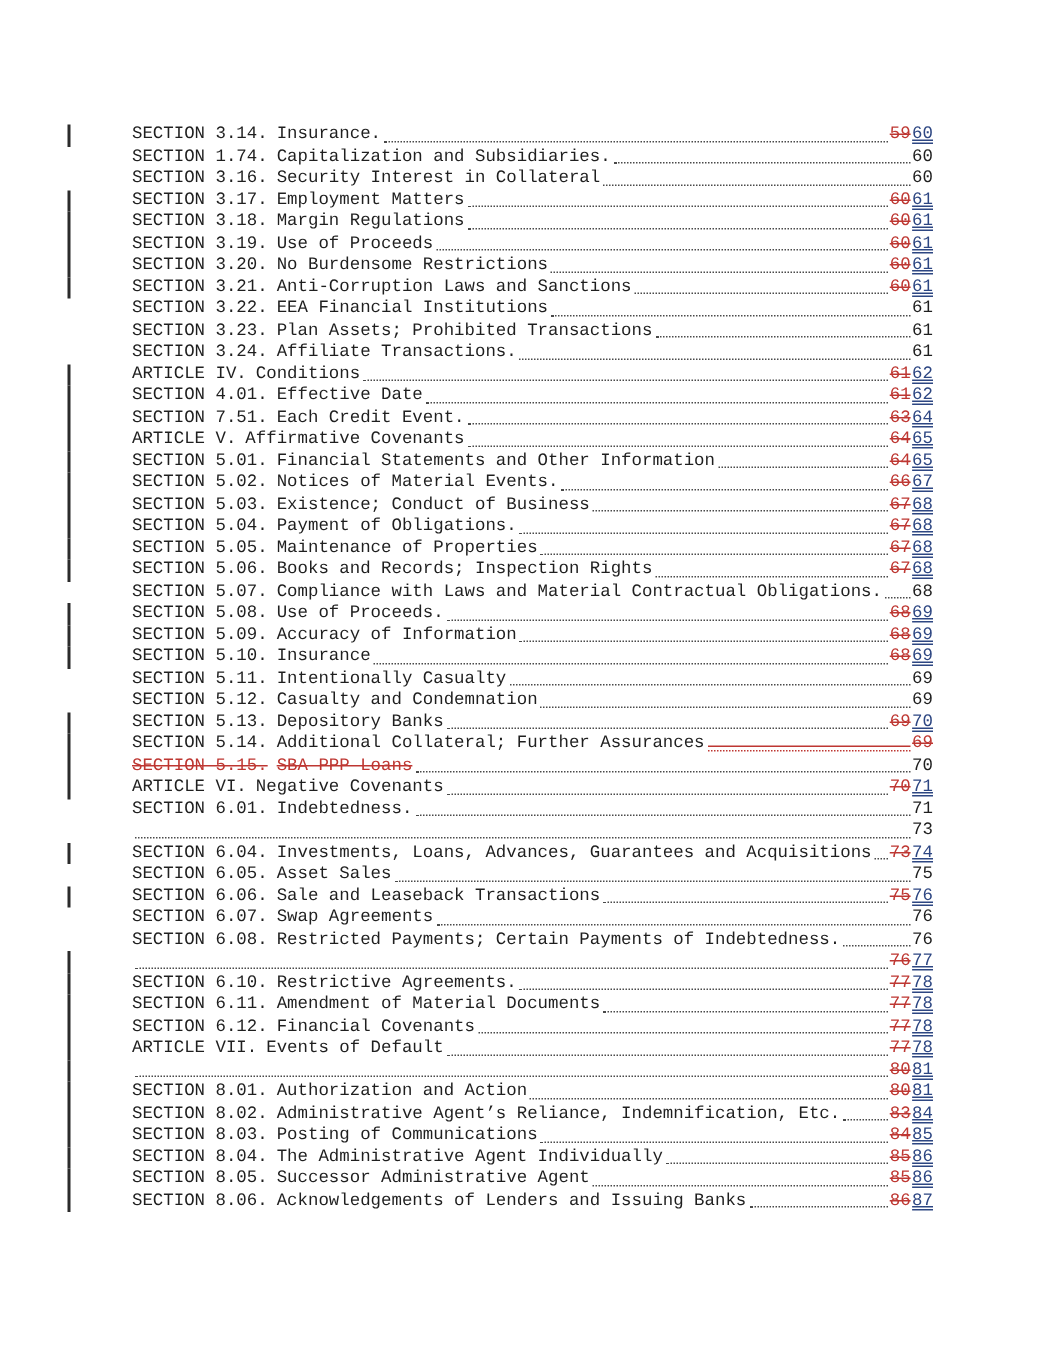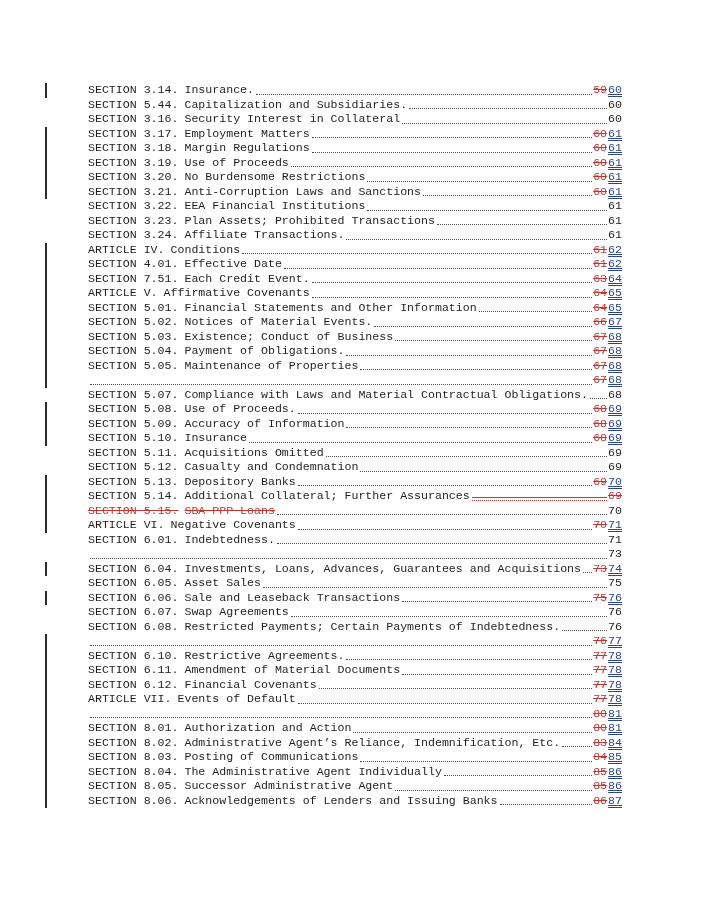--- a/index.html
+++ b/index.html
@@ -70,21 +70,21 @@
 <div class="page">
   <div class="toc">
       <div class="row">
     <span class="changebar"></span>
     <span class="entry"><span class="lbl">SECTION 3.14.</span><span class="ttl">Insurance.</span></span>
     <span class="leader"></span>
     <span class="pages"><span class="del">59</span><span class="ins">60</span></span>
   </div>
       <div class="row">
 
-    <span class="entry"><span class="lbl">SECTION 5.44.</span><span class="ttl">Capitalization and Subsidiaries.</span></span>
+    <span class="entry"><span class="lbl">SECTION 1.74.</span><span class="ttl">Capitalization and Subsidiaries.</span></span>
     <span class="leader"></span>
     <span class="pages"><span class="cur">60</span></span>
   </div>
       <div class="row">
 
     <span class="entry"><span class="lbl">SECTION 3.16.</span><span class="ttl">Security Interest in Collateral</span></span>
     <span class="leader"></span>
     <span class="pages"><span class="cur">60</span></span>
   </div>
       <div class="row">
@@ -184,20 +184,21 @@
     <span class="pages"><span class="del">67</span><span class="ins">68</span></span>
   </div>
       <div class="row">
     <span class="changebar"></span>
     <span class="entry"><span class="lbl">SECTION 5.05.</span><span class="ttl">Maintenance of Properties</span></span>
     <span class="leader"></span>
     <span class="pages"><span class="del">67</span><span class="ins">68</span></span>
   </div>
       <div class="row">
     <span class="changebar"></span>
+    <span class="entry"><span class="lbl">SECTION 5.06.</span><span class="ttl">Books and Records; Inspection Rights</span></span>
     <span class="leader"></span>
     <span class="pages"><span class="del">67</span><span class="ins">68</span></span>
   </div>
       <div class="row">
 
     <span class="entry"><span class="lbl">SECTION 5.07.</span><span class="ttl">Compliance with Laws and Material Contractual Obligations.</span></span>
     <span class="leader"></span>
     <span class="pages"><span class="cur">68</span></span>
   </div>
       <div class="row">
@@ -213,21 +214,21 @@
     <span class="pages"><span class="del">68</span><span class="ins">69</span></span>
   </div>
       <div class="row">
     <span class="changebar"></span>
     <span class="entry"><span class="lbl">SECTION 5.10.</span><span class="ttl">Insurance</span></span>
     <span class="leader"></span>
     <span class="pages"><span class="del">68</span><span class="ins">69</span></span>
   </div>
       <div class="row">
 
-    <span class="entry"><span class="lbl">SECTION 5.11.</span><span class="ttl">Acquisitions Omitted</span></span>
+    <span class="entry"><span class="lbl">SECTION 5.11.</span><span class="ttl">Intentionally Casualty</span></span>
     <span class="leader"></span>
     <span class="pages"><span class="cur">69</span></span>
   </div>
       <div class="row">
 
     <span class="entry"><span class="lbl">SECTION 5.12.</span><span class="ttl">Casualty and Condemnation</span></span>
     <span class="leader"></span>
     <span class="pages"><span class="cur">69</span></span>
   </div>
       <div class="row">

